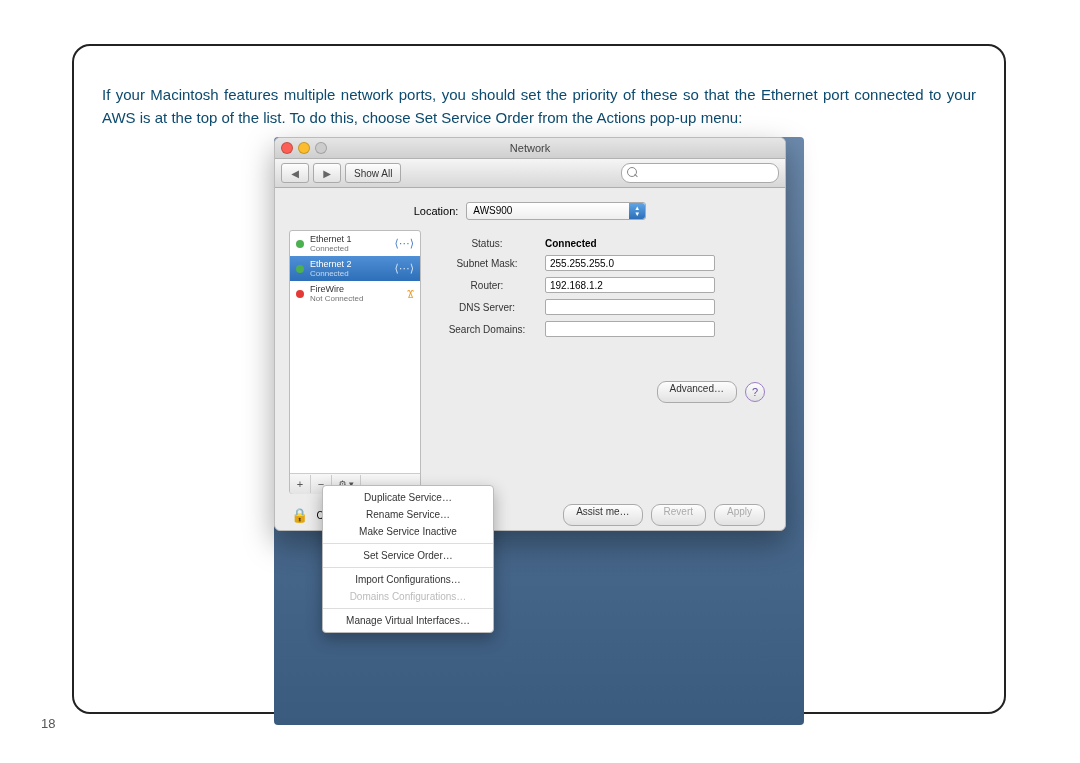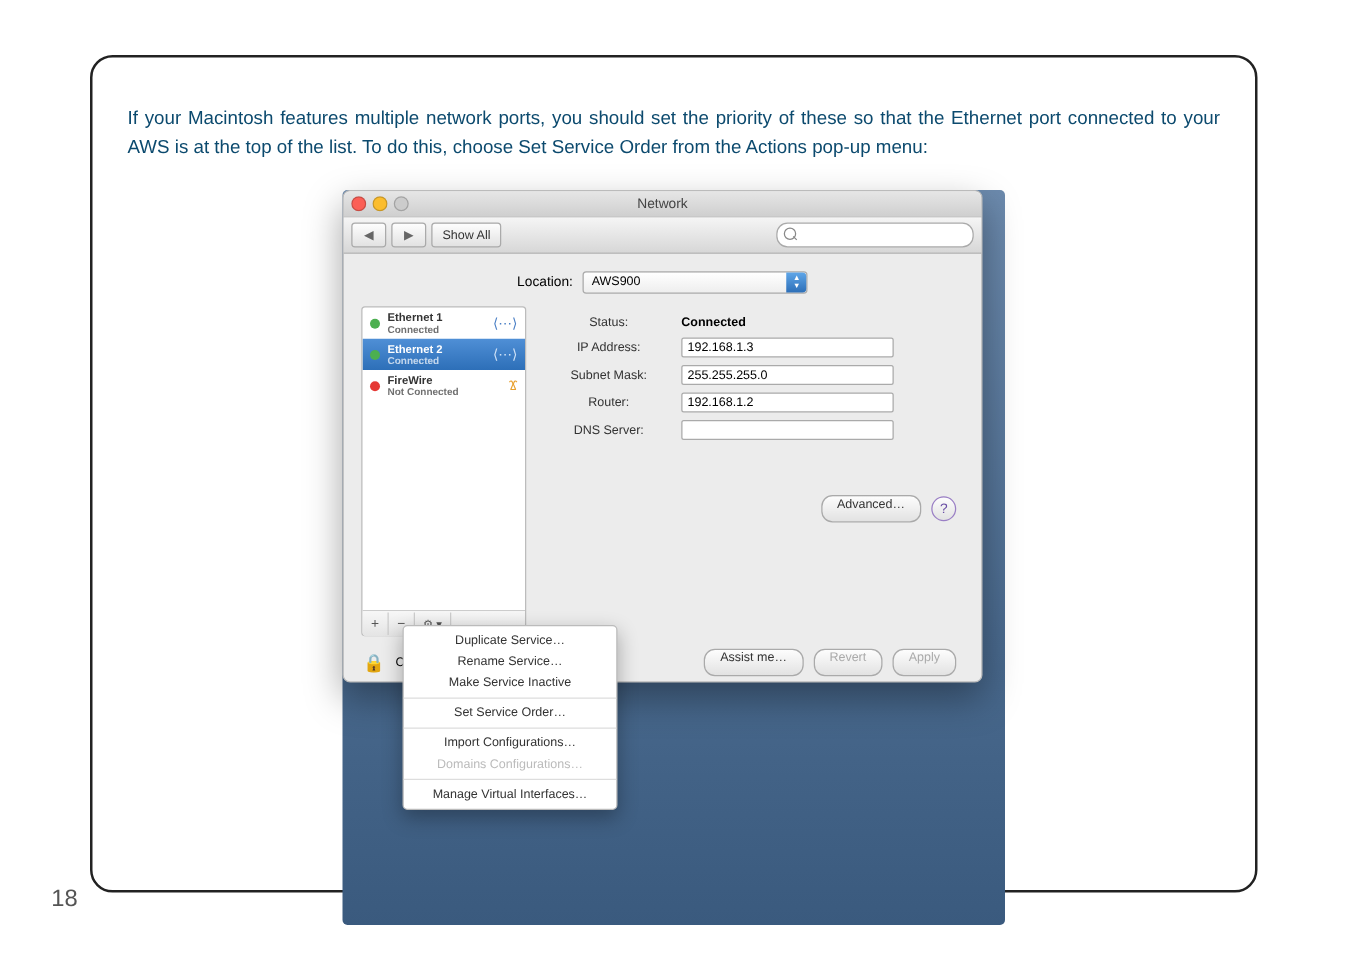--- a/index.html
+++ b/index.html
@@ -25,28 +25,28 @@
   .instruction {
     font-size: 15px;
     line-height: 1.5;
     color: #0c4a6e;
     text-align: justify;
   }
   .page-num {
     position: absolute;
     left: 41px;
     bottom: 32px;
-    font-size: 19px;
+    font-size: 13px;
     color: #555;
   }
   .screenshot-wrap {
     position: relative;
     width: 530px;
     height: 588px;
-    margin: 23px auto 0 auto;
+    margin: 8px auto 0 auto;
   }
   .desktop-bg {
     position: absolute;
     left: 0; top: 0; right: 0; bottom: 0;
     background: linear-gradient(180deg, #6c8aad 0%, #4a6a8e 60%, #3a5a7e 100%);
     border-radius: 4px;
   }
   .window {
     position: absolute;
     left: 0;
@@ -190,21 +190,21 @@
     background: linear-gradient(#4f8fd6, #2d6fb8);
     color: #fff;
     justify-content: space-between;
   }
   .sb-dot {
     width: 8px; height: 8px; border-radius: 50%;
     flex-shrink: 0;
   }
   .sb-dot.green { background: #4caf50; }
   .sb-dot.red { background: #e53935; }
-  .sb-text { display:flex; flex-direction:column;font-weight:bold; }
+  .sb-text { display:flex; flex-direction:column; }
   .sb-sub { font-size: 8px; opacity: 0.7; }
   .sb-icon {
     margin-left: auto;
     font-size: 11px;
   }
   .sb-icon.eth { color: #4a7fc5; }
   .sb-icon.fw { color: #e8a02e; }
   .sb-item.selected .sb-icon.eth { color: #cfe2f7; }
   .sb-footer {
     height: 20px;
@@ -387,33 +387,33 @@
           </div>
         </div>
 
         <div class="detail">
           <div class="drow">
             <div class="dlabel">Status:</div>
             <div class="dvalue bold">Connected</div>
           </div>
 
           <div class="drow">
-            <div class="dlabel">IP Address:</div>
-            <input class="text-input" value="192.168.1.3" style="">
-          </div>
-          <div class="drow">
             <div class="dlabel">Subnet Mask:</div>
             <input class="text-input" value="255.255.255.0" style="">
           </div>
           <div class="drow">
             <div class="dlabel">Router:</div>
             <input class="text-input" value="192.168.1.2" style="">
           </div>
           <div class="drow">
             <div class="dlabel">DNS Server:</div>
+            <input class="text-input" value="" style="">
+          </div>
+          <div class="drow">
+            <div class="dlabel">Search Domains:</div>
             <input class="text-input" value="" style="">
           </div>
 
           <div class="adv-row">
             <span class="aqua-btn">Advanced…</span>
             <span class="help-btn">?</span>
           </div>
         </div>
       </div>
 

